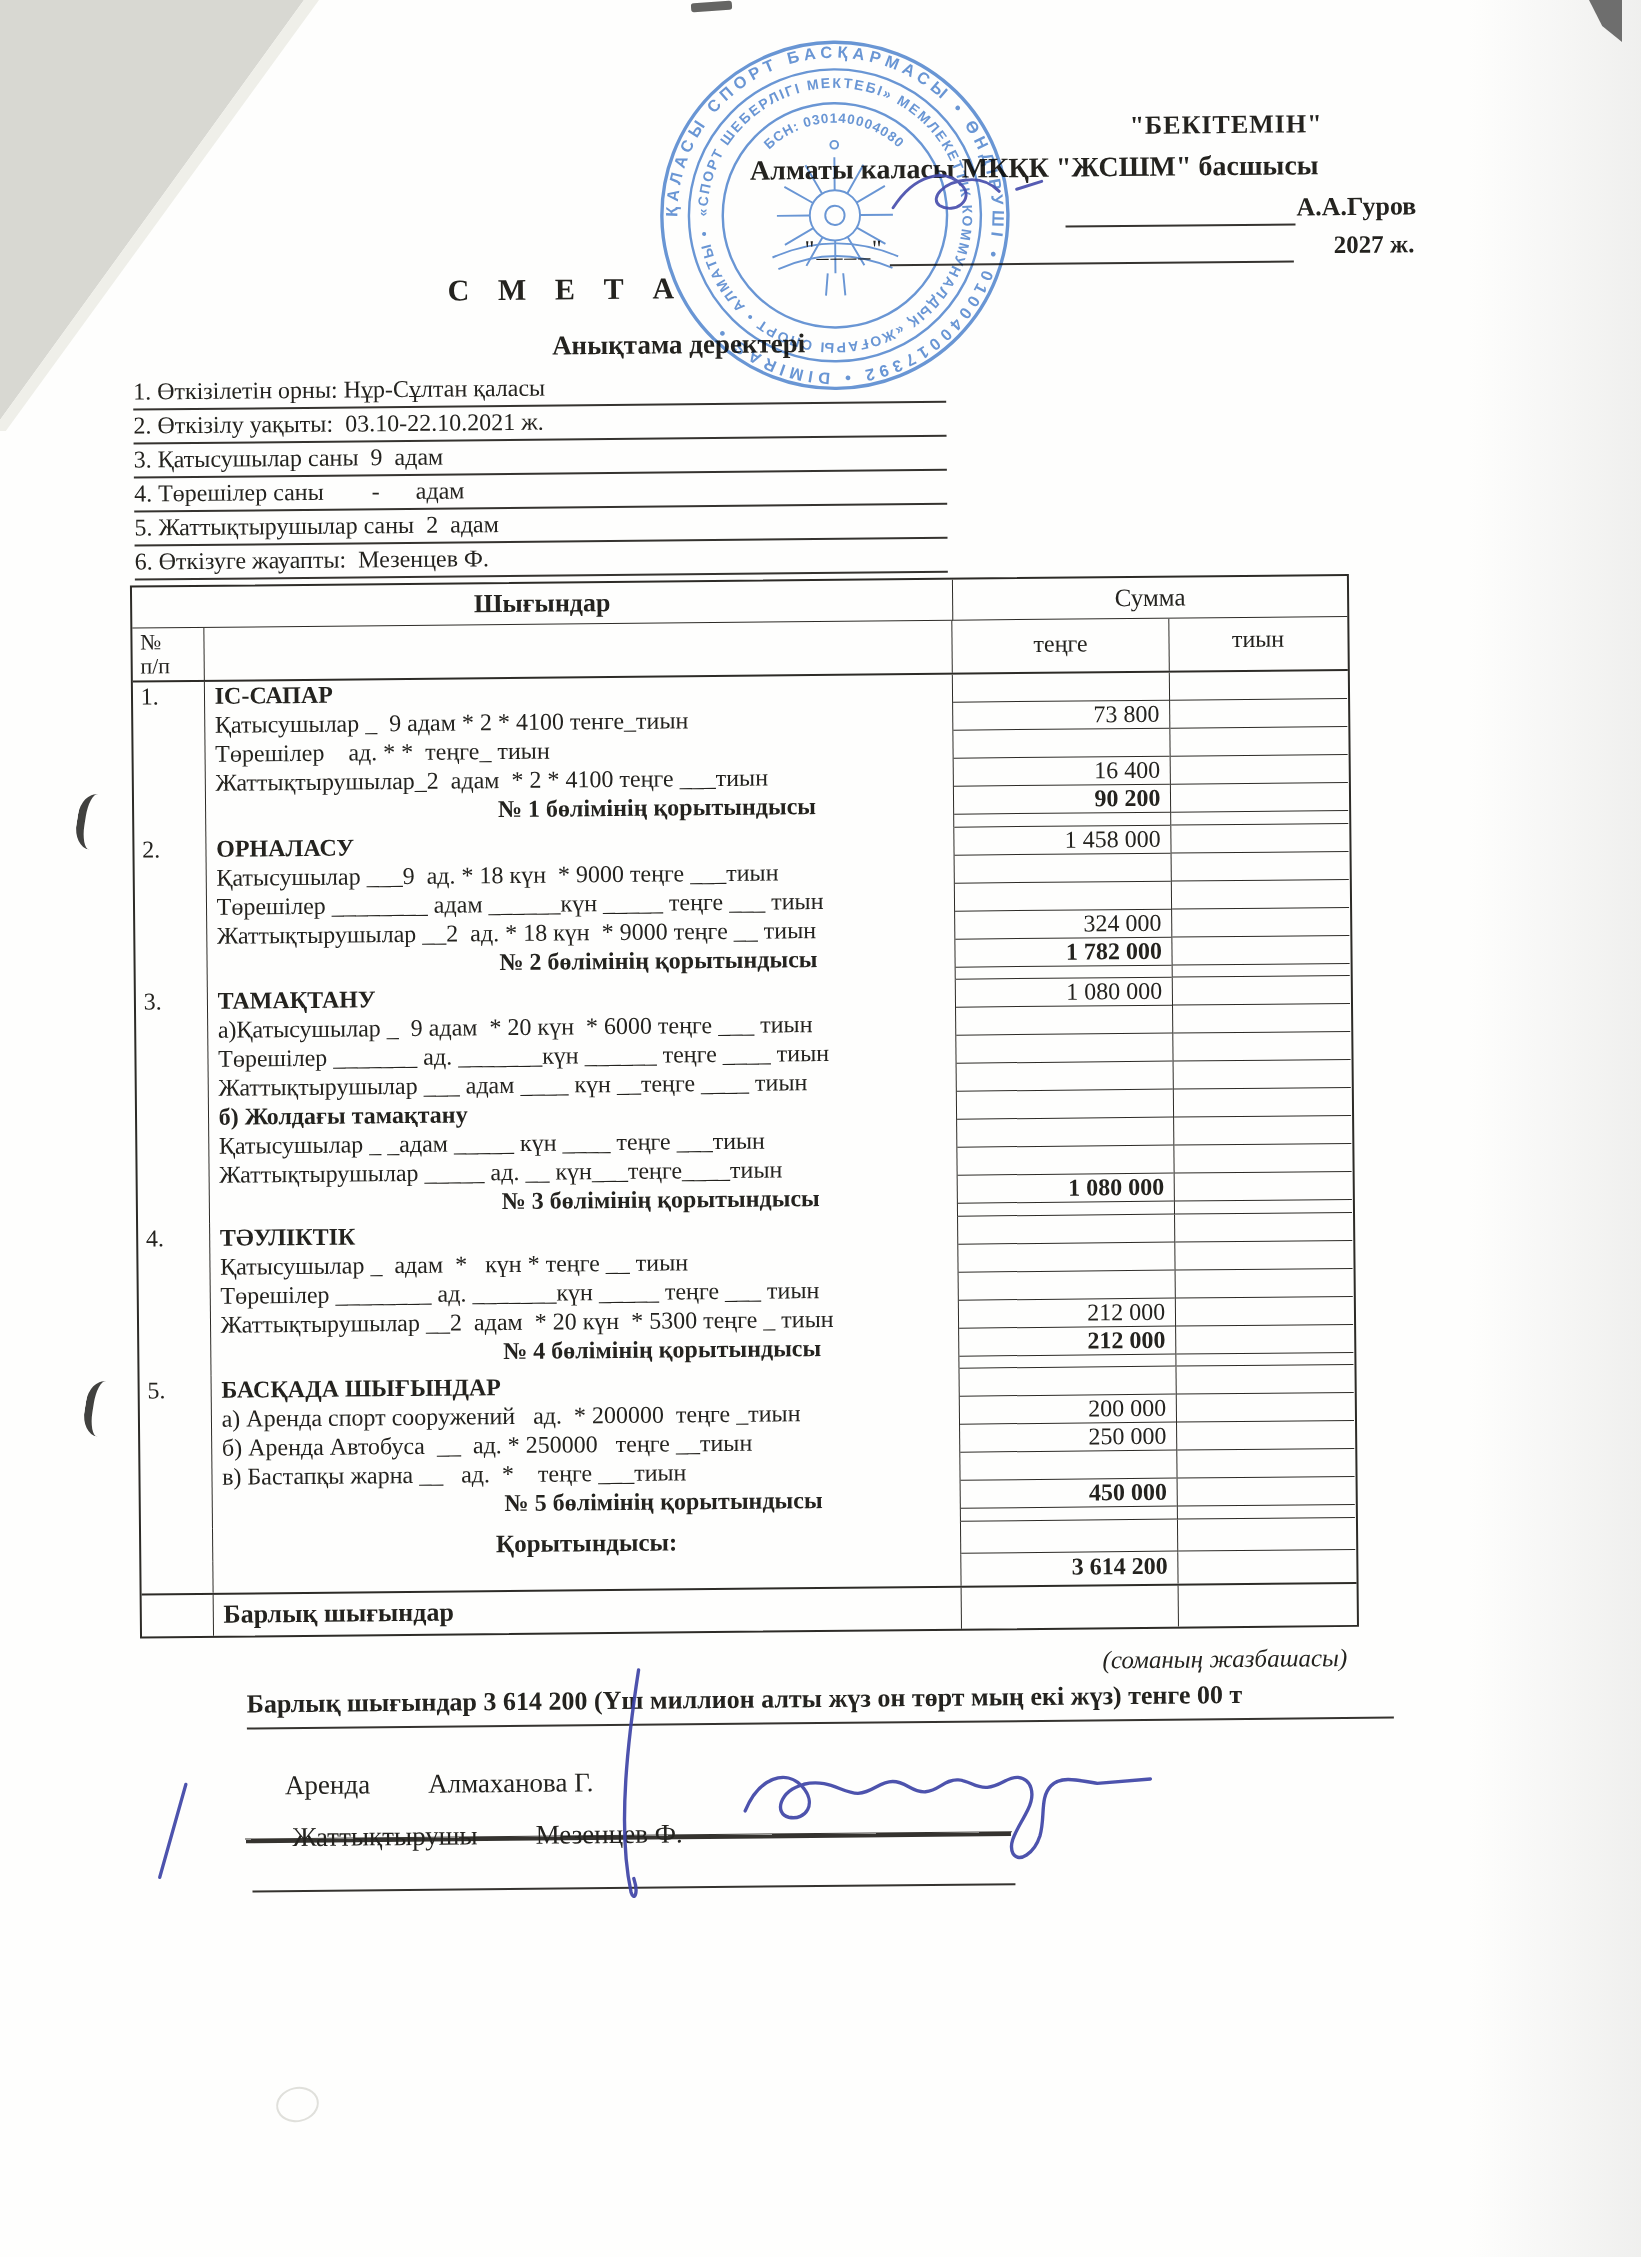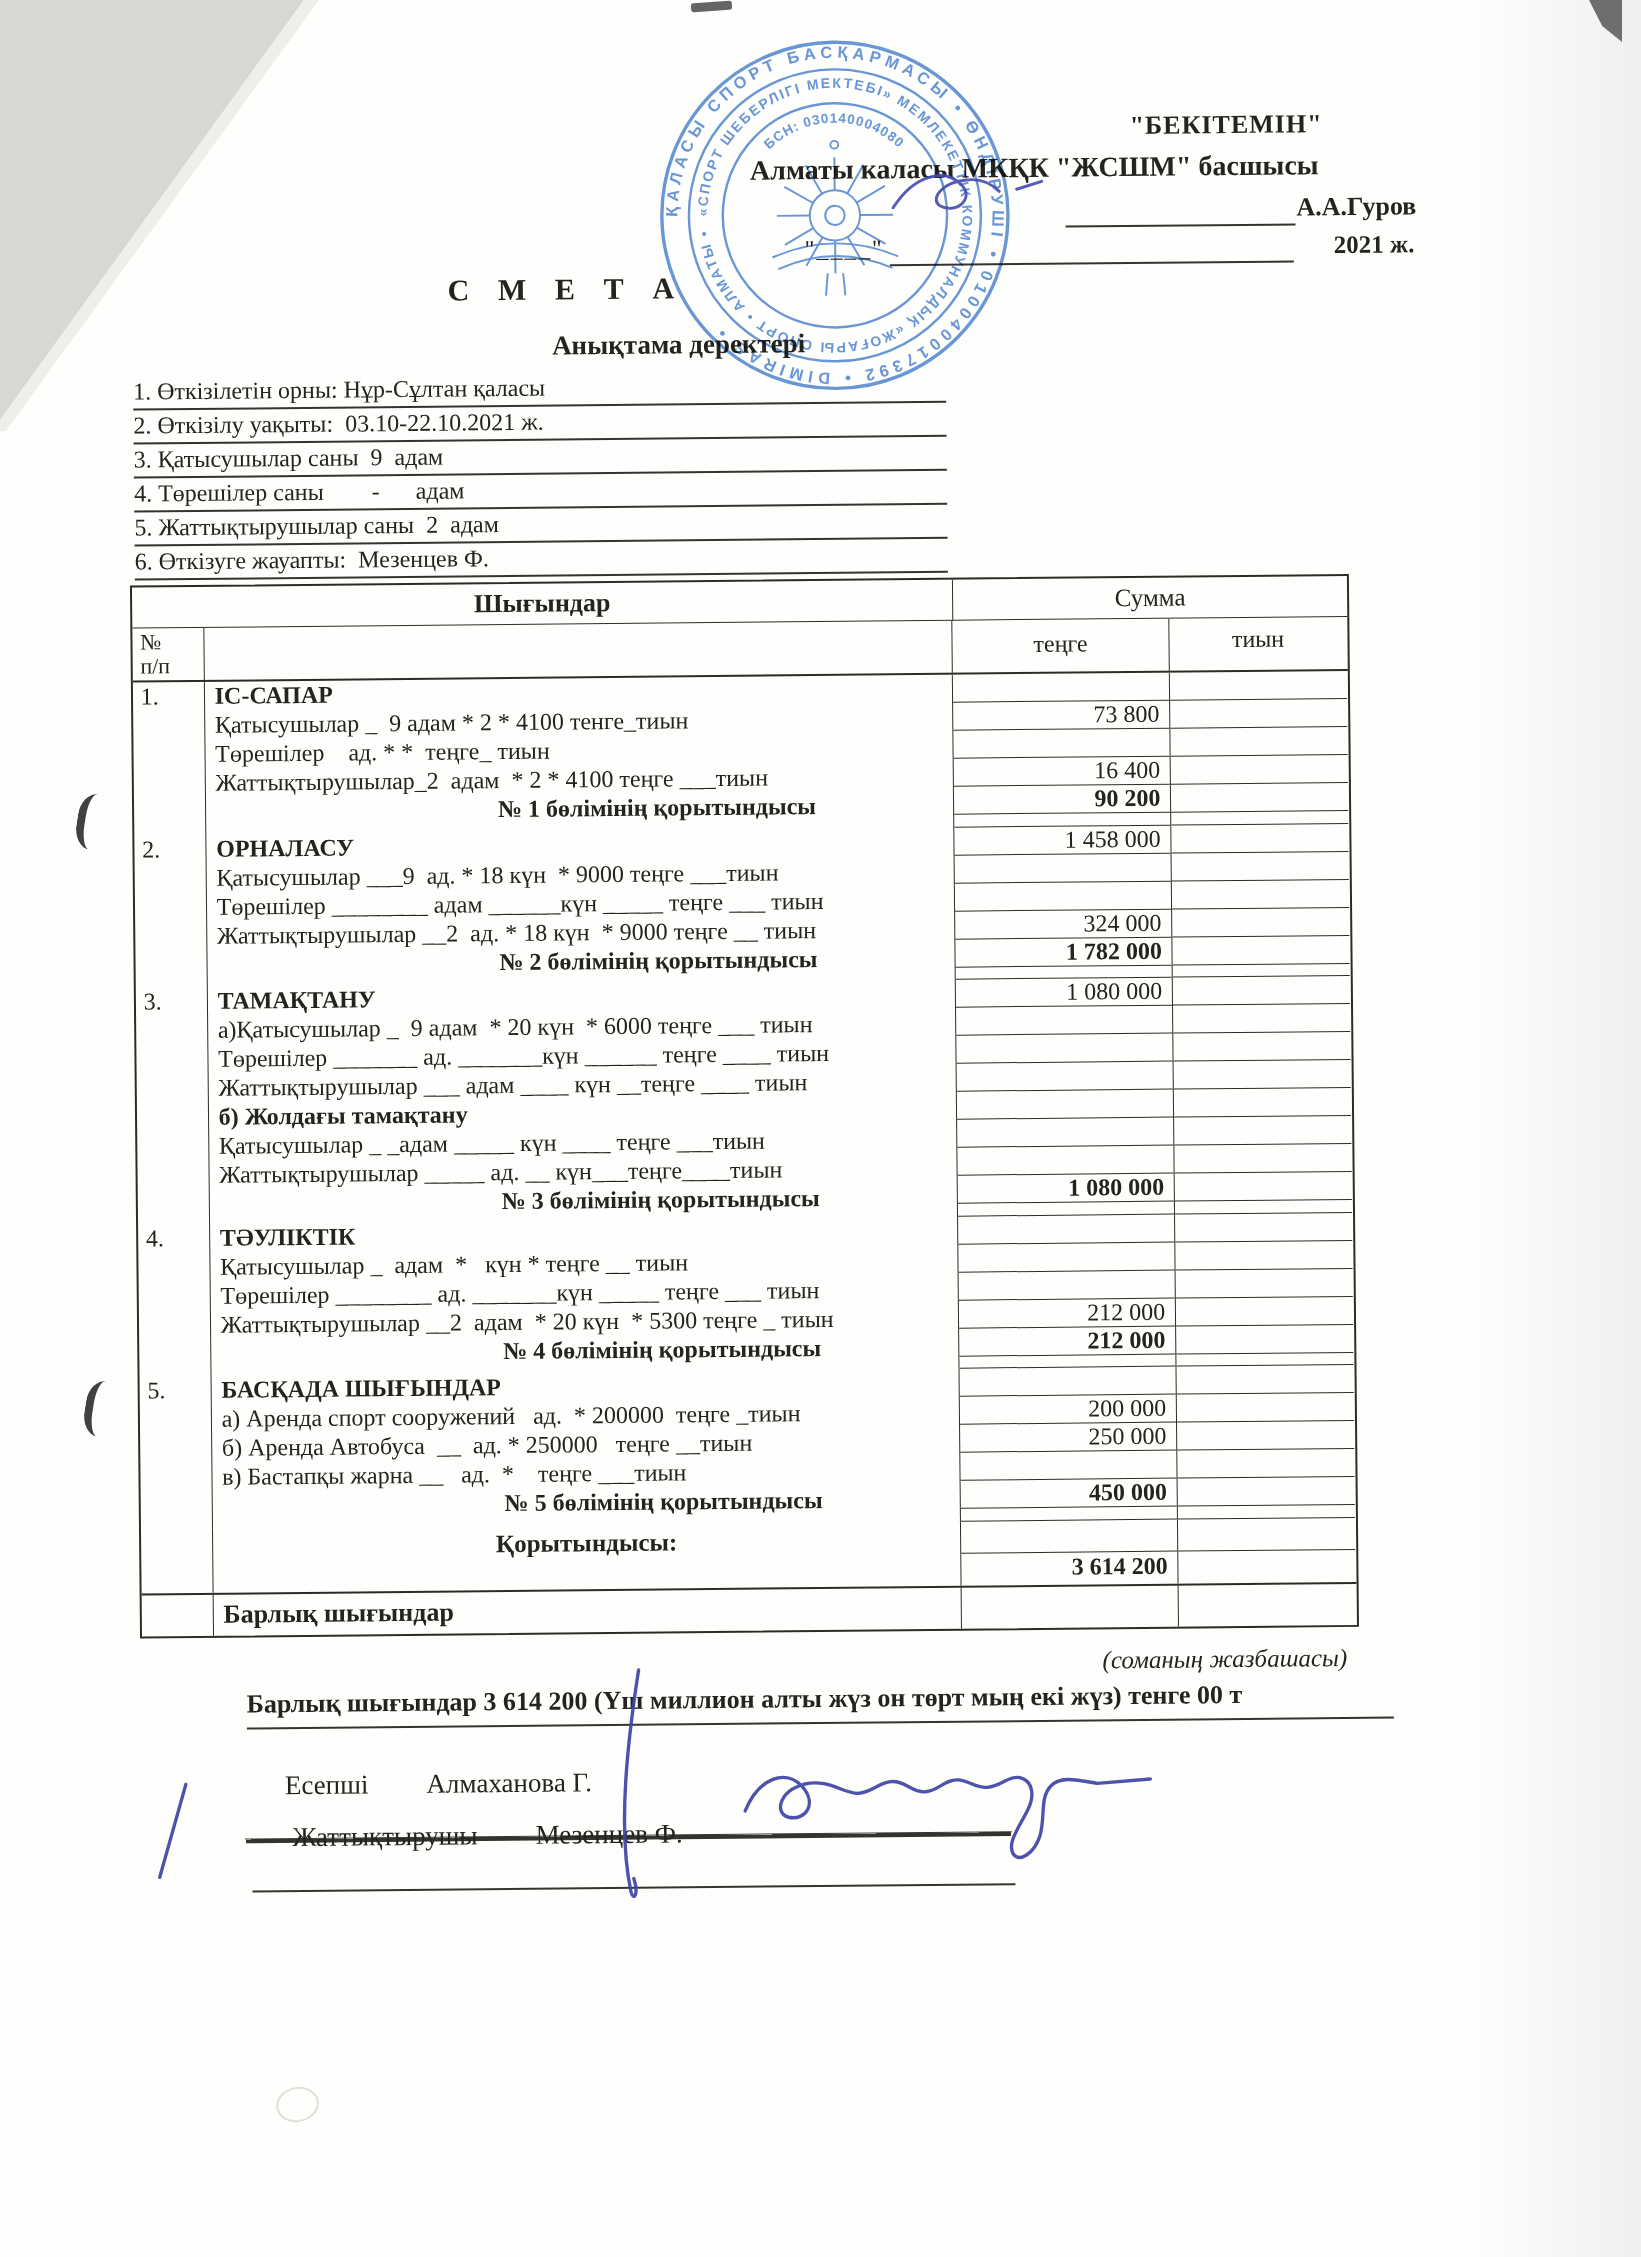--- a/index.html
+++ b/index.html
@@ -101,21 +101,21 @@
   <div class="smudge"></div>
 
   <div id="content">
 
     <div class="bekitemin">"БЕКІТЕМІН"</div>
     <div class="orgline">Алматы каласы МКҚК "ЖСШМ" басшысы</div>
     <div class="rule guruv-line"></div>
     <div class="guruv">А.А.Гуров</div>
     <div class="date-quotes">"____"</div>
     <div class="rule date-line"></div>
-    <div class="year">2021 ж.</div>
+    <div class="year">2027 ж.</div>
 
     <div class="smeta">С М Е Т А</div>
     <div class="subtitle">Анықтама деректері</div>
 
     <div id="info-list">
         <div class="irow">1. Өткізілетін орны: Нұр-Сұлтан қаласы</div>
         <div class="irow">2. Өткізілу уақыты:  03.10-22.10.2021 ж.</div>
         <div class="irow">3. Қатысушылар саны  9  адам</div>
         <div class="irow">4. Төрешілер саны        -      адам</div>
         <div class="irow">5. Жаттықтырушылар саны  2  адам</div>
@@ -301,21 +301,21 @@
         <div class="c-desc">Барлық шығындар</div>
         <div class="c-sum"></div>
         <div></div>
       </div>
     </div>
 
     <div class="note">(соманың жазбашасы)</div>
     <div class="total-line">Барлық шығындар  3 614 200 (Үш миллион алты жүз он төрт мың екі жүз) тенге 00 т</div>
 
     <div class="sigrow sig1">
-      <span>Есепші</span><span class="signame">Алмаханова Г.</span>
+      <span>Аренда</span><span class="signame">Алмаханова Г.</span>
     </div>
     <div class="sigrow sig2">
       <span>Жаттықтырушы</span><span class="signame">Мезенцев Ф.</span>
     </div>
 
     <svg class="stamp-svg" width="377" height="377" viewBox="0 0 390 390">
       <g fill="none" stroke="#4f83cd">
         <circle cx="195" cy="195" r="179" stroke-width="3.5"></circle>
         <circle cx="195" cy="195" r="151" stroke-width="2.5"></circle>
         <circle cx="195" cy="195" r="116" stroke-width="2.5"></circle>

